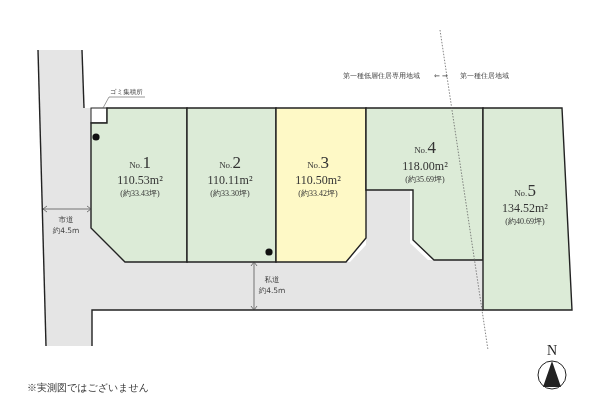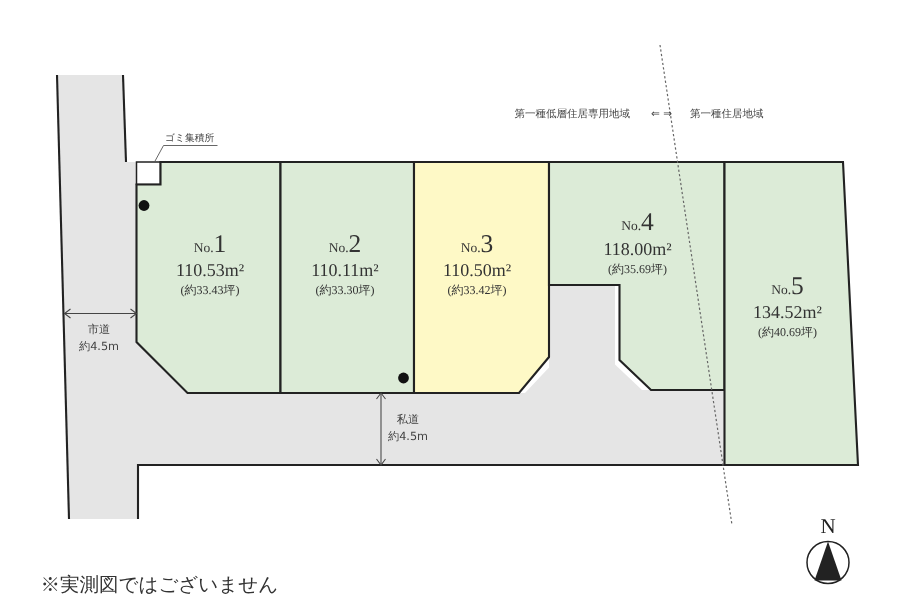--- a/index.html
+++ b/index.html
@@ -1,20 +1,20 @@
 <!DOCTYPE html>
 <html><head>
   <meta charset="utf-8">
   <style>
     html, body { margin: 0; padding: 0; background: #ffffff; }
     body { width: 600px; height: 409px; position: relative; overflow: hidden; font-family: "DejaVu Serif", "Liberation Serif", serif; }
     #map { position: absolute; left: 0; top: 0; width: 600px; height: 409px; }
     .lot-text { font-family: "Liberation Serif", "DejaVu Serif", serif; fill: #333333; text-anchor: middle; }
     .small-label { font-family: "DejaVu Sans", "Liberation Sans", sans-serif; fill: #444444; }
-    .note { position: absolute; left: 27px; top: 381px; font-family: Liberation Serif, serif; font-size: 13px; color: #333; }
+    .note { position: absolute; left: 27px; top: 381px; font-family: Liberation Serif, serif; font-size: 10px; color: #333; }
   </style>
 </head>
 <body>
 
 <svg id="map" viewBox="0 0 600 409" xmlns="http://www.w3.org/2000/svg">
 
   <g>
     <polygon points="38,50 82,50 84,108 91,108 91,228 125,262 350,262 366,245 366,190 410,190 410,243 428,260 483,260 483,310 92,310 92,346 46,346" fill="#e5e5e5" stroke="none"></polygon>
 
     <polyline points="38,50 46,346" fill="none" stroke="#222" stroke-width="1.4"></polyline>

